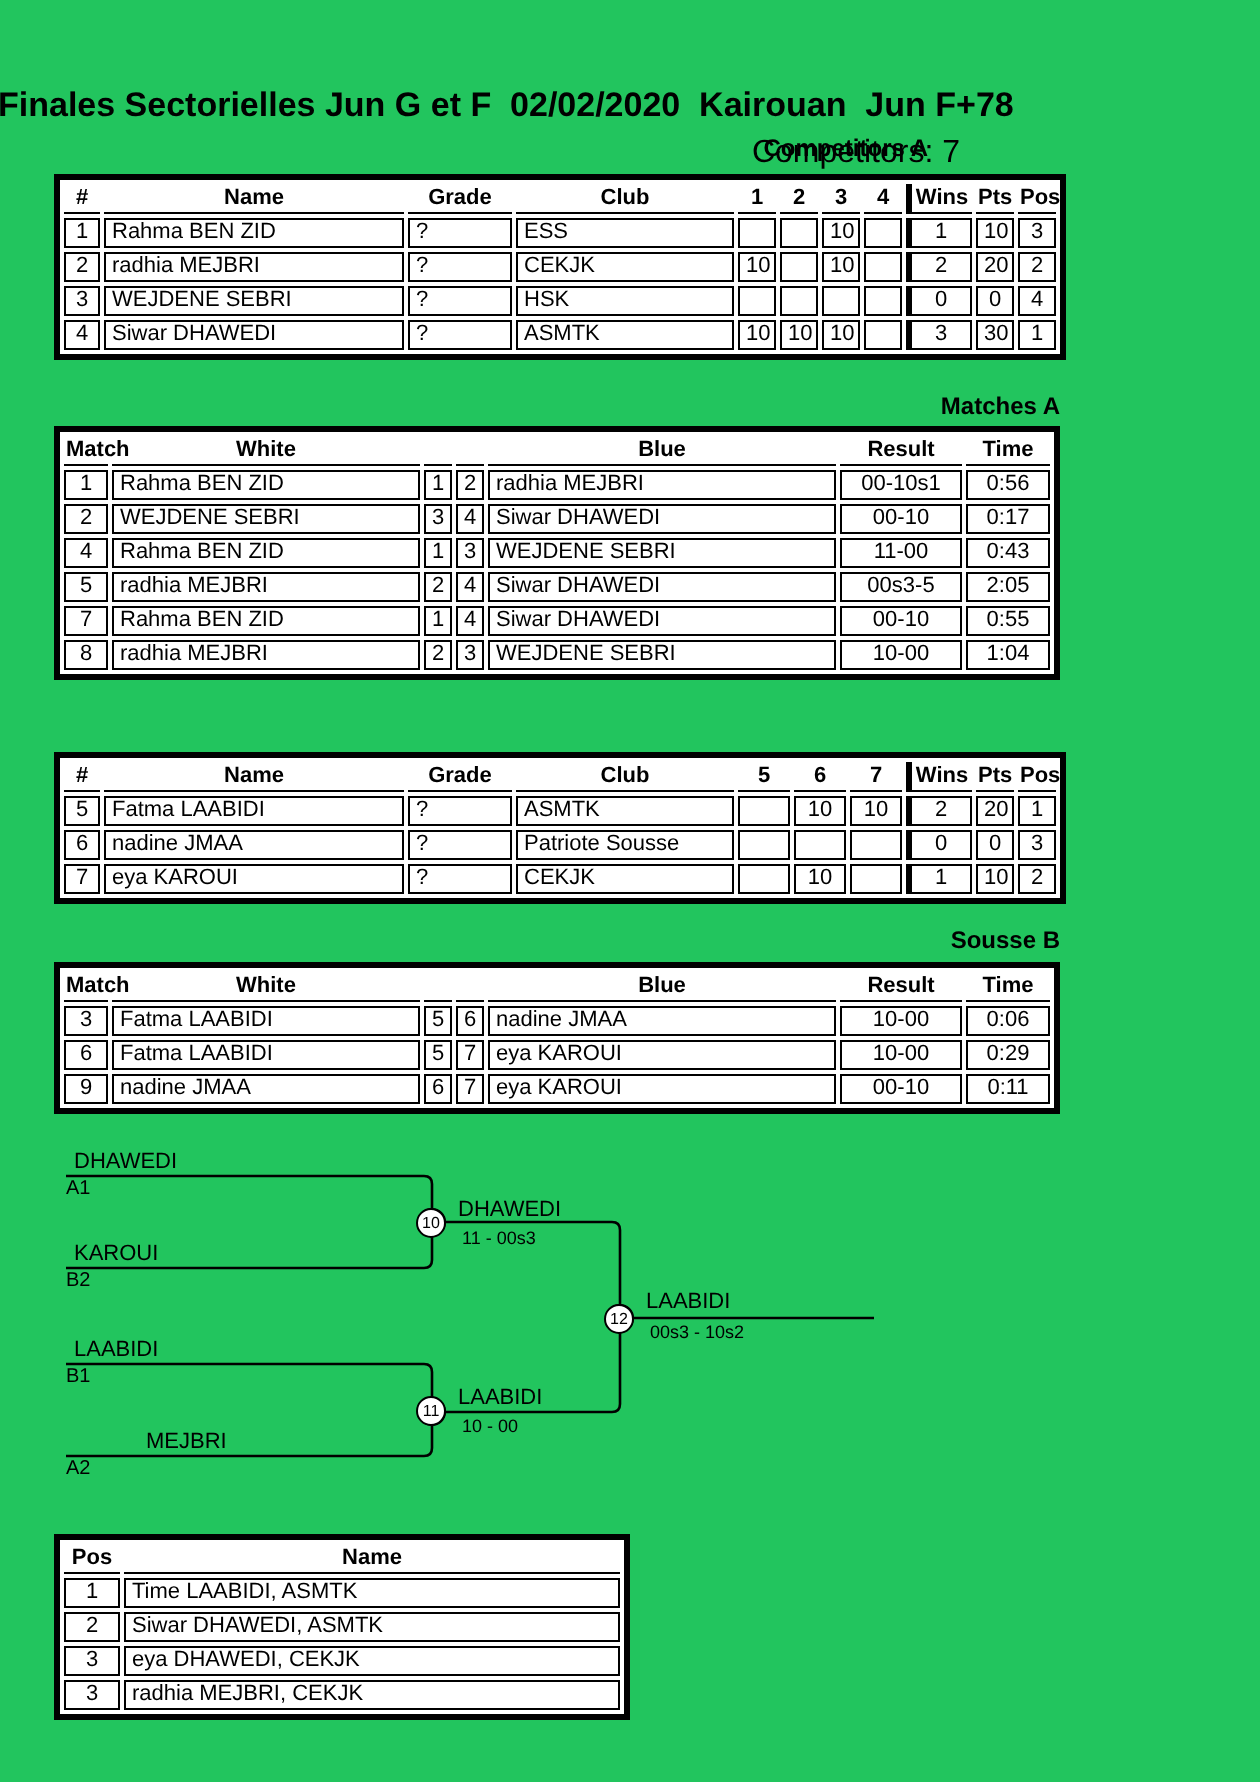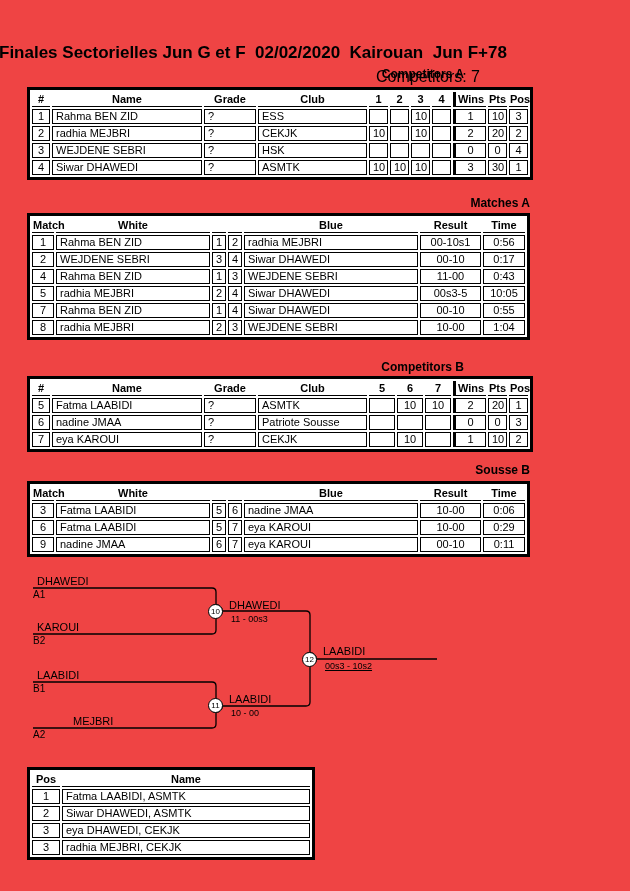--- a/index.html
+++ b/index.html
@@ -1,16 +1,16 @@
 <!DOCTYPE html>
 <html><head>
 <meta charset="utf-8">
 <style>
   html,body{margin:0;padding:0;background:#fff;}
-  .page{position:relative;width:630px;height:891px;background:#ef4444;overflow:hidden;
+  .page{position:relative;width:630px;height:891px;background:#22c55e;overflow:hidden;
         font-family:"Liberation Sans",sans-serif;color:#000;}
   #title{position:absolute;left:-1px;top:43px;width:660px;font-size:17px;font-weight:bold;
          white-space:pre;overflow:hidden;}
   .section-heading{position:absolute;font-weight:bold;font-size:12px;text-align:right;}
   #h-comp-a{left:27px;top:67px;width:437px;}
   #h-matches-a{left:27px;top:196px;width:503px;}
   #h-comp-b{left:27px;top:360px;width:437px;}
   #h-matches-b{left:27px;top:463px;width:503px;}
   #h-results{left:27px;top:749px;width:288px;}
   #competitors-count{position:absolute;left:323px;top:68px;width:157px;text-align:right;font-size:16px;}
@@ -62,21 +62,21 @@
   .bk-seed{position:absolute;font-size:10px;white-space:nowrap;}
   .bk-result{position:absolute;font-size:9px;white-space:nowrap;}
   .bk-circle{position:absolute;width:13px;height:13px;border:1px solid #000;border-radius:50%;
              background:#fff;font-size:8px;line-height:13px;text-align:center;}
   #bk1-top-name{left:37px;top:575px;} #bk1-top-seed{left:33px;top:589px;}
   #bk1-bot-name{left:37px;top:621px;} #bk1-bot-seed{left:33px;top:635px;}
   #bk1-win-name{left:229px;top:599px;} #bk1-win-result{left:231px;top:614px;}
   #bk2-top-name{left:37px;top:669px;} #bk2-top-seed{left:33px;top:683px;}
   #bk2-bot-name{left:37px;top:715px;padding-left:36px;} #bk2-bot-seed{left:33px;top:729px;}
   #bk2-win-name{left:229px;top:693px;} #bk2-win-result{left:231px;top:708px;}
-  #bkf-name{left:323px;top:645px;} #bkf-result{left:325px;top:661px;text-decoration:underline;}
+  #bkf-name{left:323px;top:645px;} #bkf-result{left:325px;top:661px;}
   #bk-circle-10{left:208px;top:604px;} #bk-circle-11{left:208px;top:698px;}
   #bk-circle-12{left:302px;top:652px;}
 </style>
 </head>
 <body>
 
 <div class="page">
 
   <div id="title">Finales Sectorielles Jun G et F  02/02/2020  Kairouan  Jun F+78</div>
   <div id="competitors-count">Competitors: 7</div>
@@ -195,21 +195,21 @@
           <td>11-00</td>
           <td>0:43</td>
         </tr>
         <tr>
           <td>5</td>
           <td>radhia MEJBRI</td>
           <td>2</td>
           <td>4</td>
           <td>Siwar DHAWEDI</td>
           <td>00s3-5</td>
-          <td>10:05</td>
+          <td>2:05</td>
         </tr>
         <tr>
           <td>7</td>
           <td>Rahma BEN ZID</td>
           <td>1</td>
           <td>4</td>
           <td>Siwar DHAWEDI</td>
           <td>00-10</td>
           <td>0:55</td>
         </tr>
@@ -218,21 +218,20 @@
           <td>radhia MEJBRI</td>
           <td>2</td>
           <td>3</td>
           <td>WEJDENE SEBRI</td>
           <td>10-00</td>
           <td>1:04</td>
         </tr>
       </tbody>
     </table>
 
-  <div id="h-comp-b" class="section-heading">Competitors B</div>
   <table id="tbl-comp-b" class="tbl">
       <thead>
         <tr>
           <th>#</th>
           <th>Name</th>
           <th>Grade</th>
           <th>Club</th>
           <th>5</th>
           <th>6</th>
           <th>7</th>
@@ -363,21 +362,21 @@
   <table id="tbl-results" class="tbl">
       <thead>
         <tr>
           <th>Pos</th>
           <th>Name</th>
         </tr>
       </thead>
       <tbody>
         <tr>
           <td>1</td>
-          <td>Fatma LAABIDI, ASMTK</td>
+          <td>Time LAABIDI, ASMTK</td>
         </tr>
         <tr>
           <td>2</td>
           <td>Siwar DHAWEDI, ASMTK</td>
         </tr>
         <tr>
           <td>3</td>
           <td>eya DHAWEDI, CEKJK</td>
         </tr>
         <tr>

